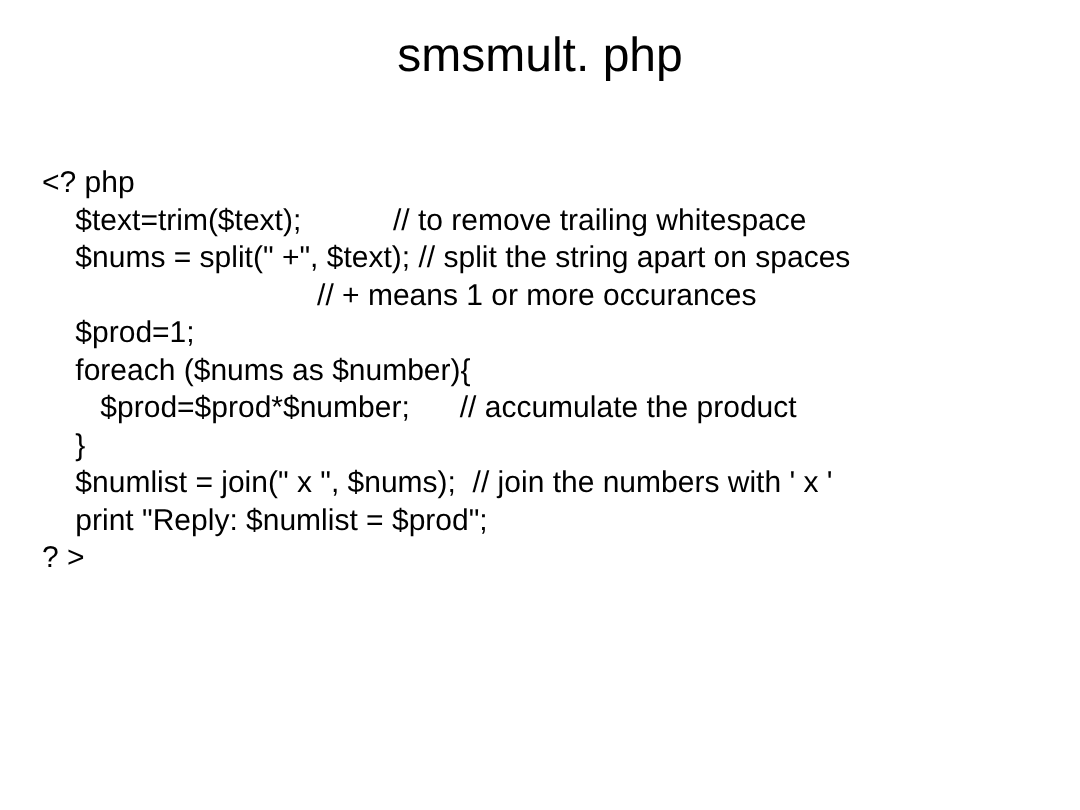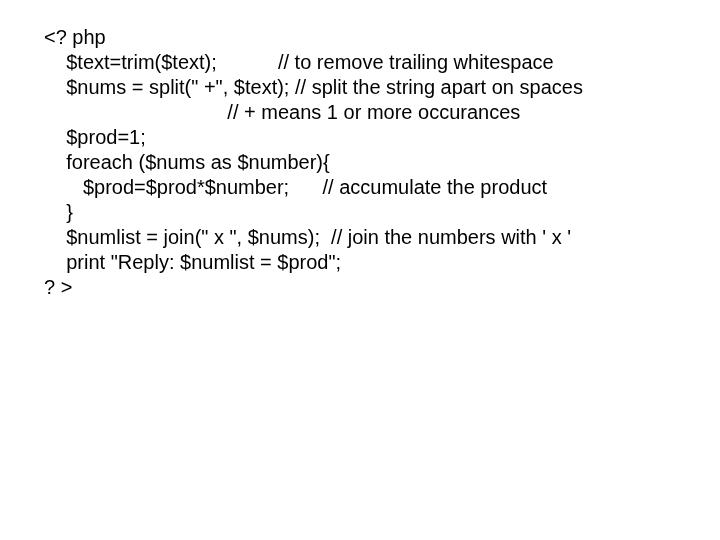--- a/index.html
+++ b/index.html
@@ -21,27 +21,28 @@
     text-align: center;
     font-size: 32px;
     font-weight: normal;
     padding-top: 18px;
     padding-bottom: 30px;
   }
   .code {
     font-size: 20px;
     line-height: 1.25;
     white-space: pre;
-    padding-left: 44px;
+    padding-left: 28px;
   }
 </style>
 </head>
 <body>
 
 <div class="slide">
+  <div class="title">smsmult. php</div>
   <div class="code">
 <span>&lt;? php</span>
 <span>    $text=trim($text);           // to remove trailing whitespace</span>
 <span>    $nums = split(" +", $text); // split the string apart on spaces</span>
 <span>                                 // + means 1 or more occurances</span>
 <span>    $prod=1;</span>
 <span>    foreach ($nums as $number){</span>
 <span>       $prod=$prod*$number;      // accumulate the product</span>
 <span>    }</span>
 <span>    $numlist = join(" x ", $nums);  // join the numbers with ' x '</span>

